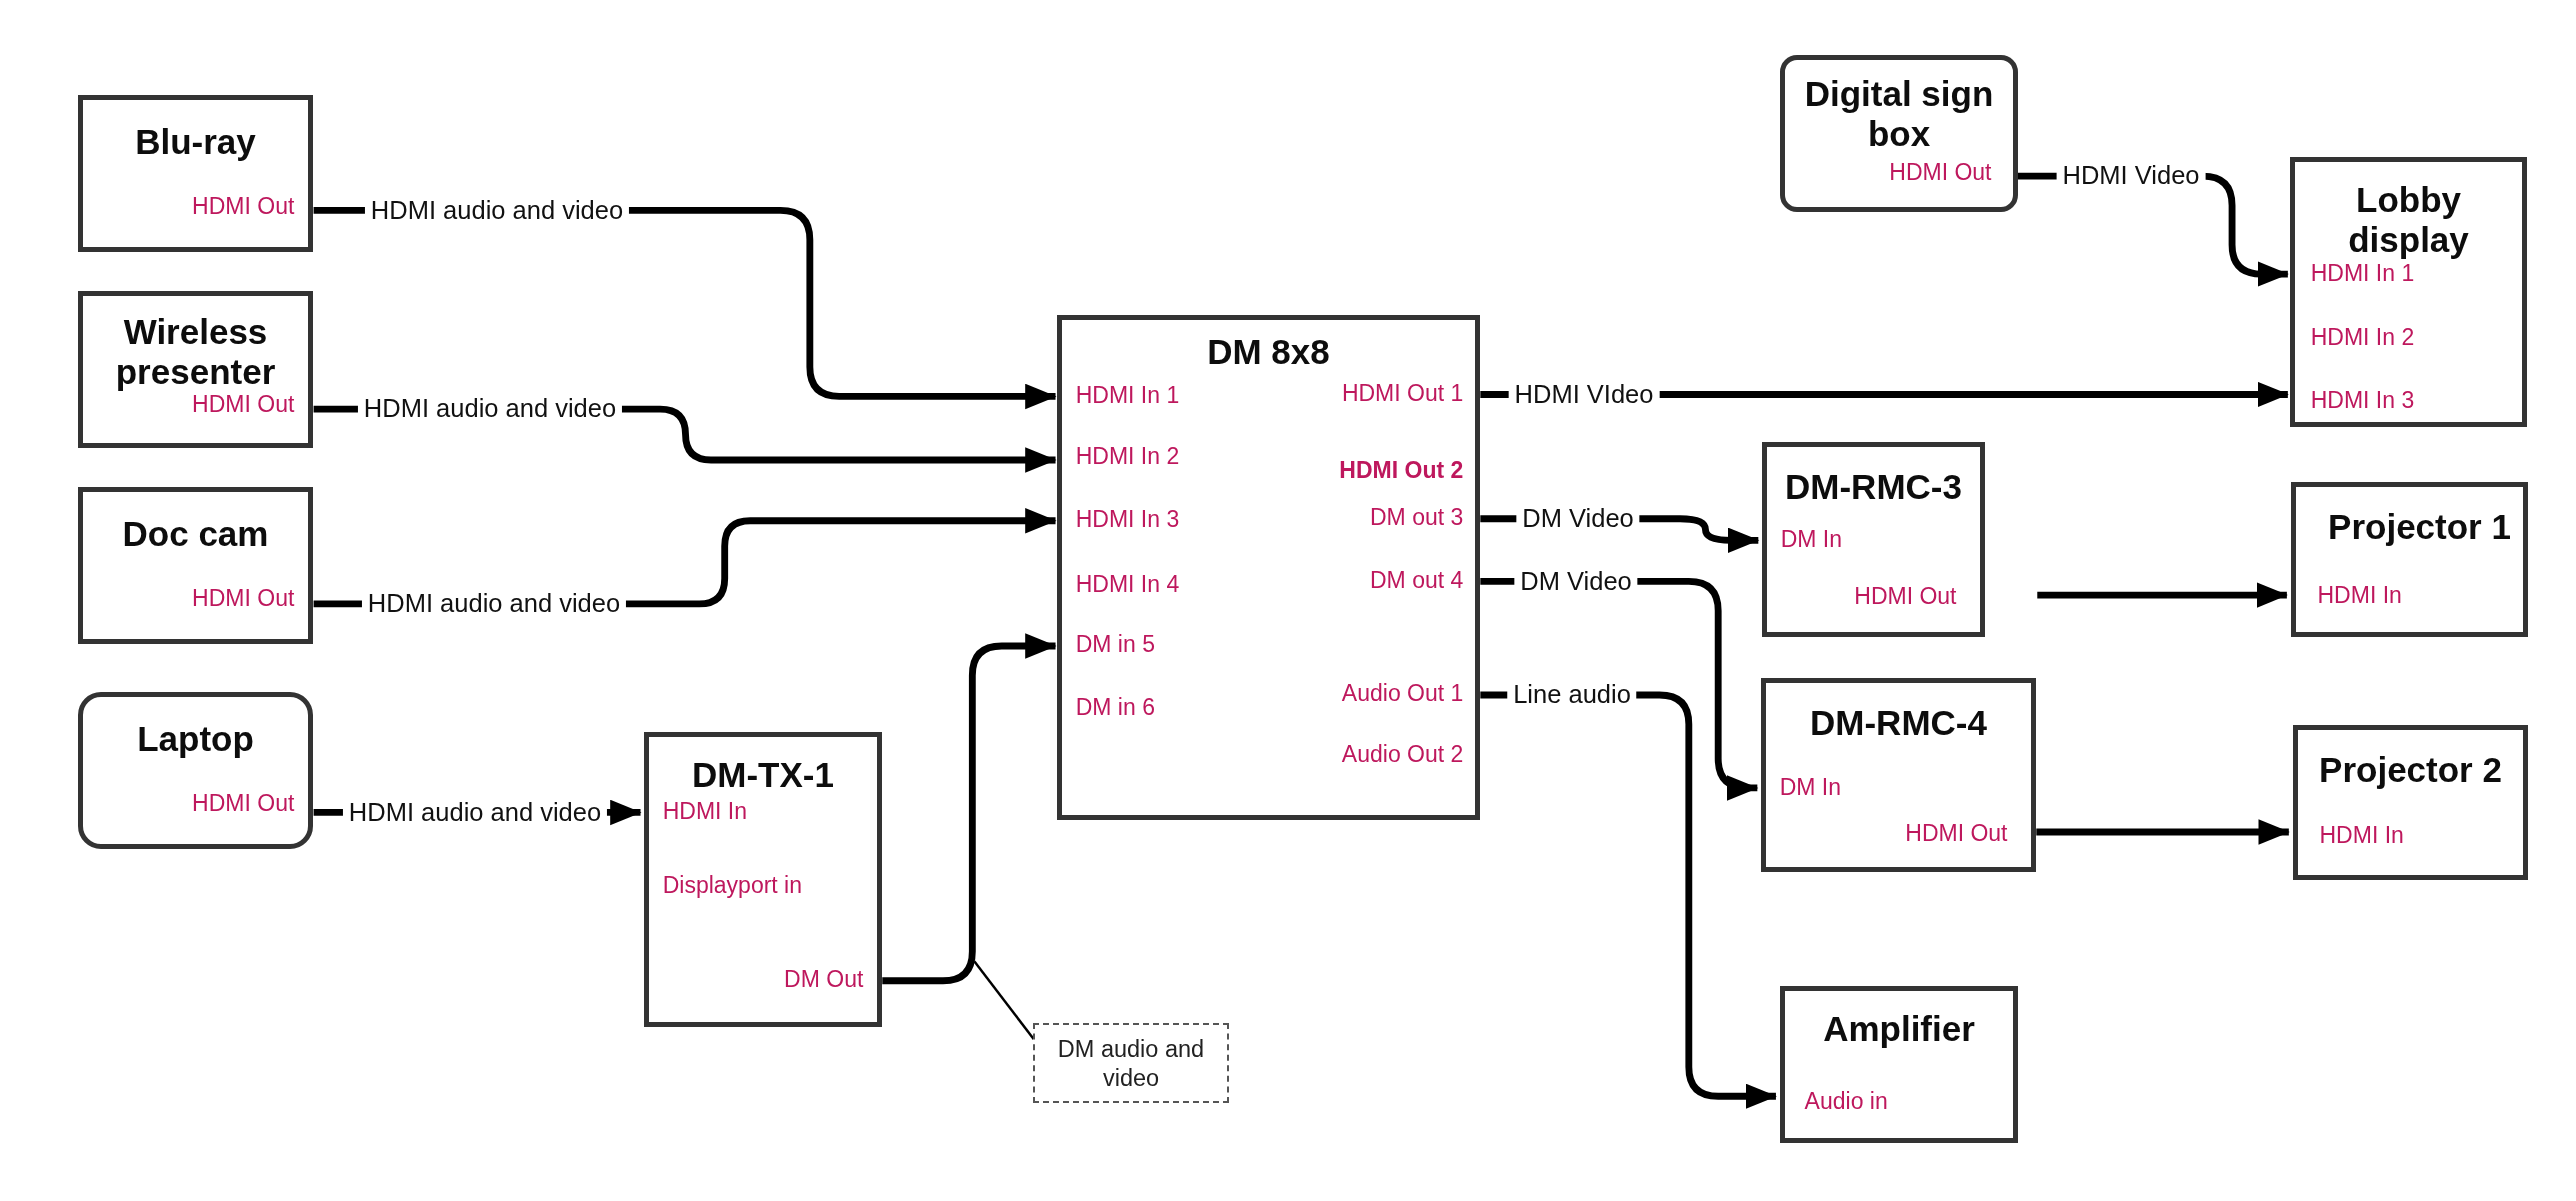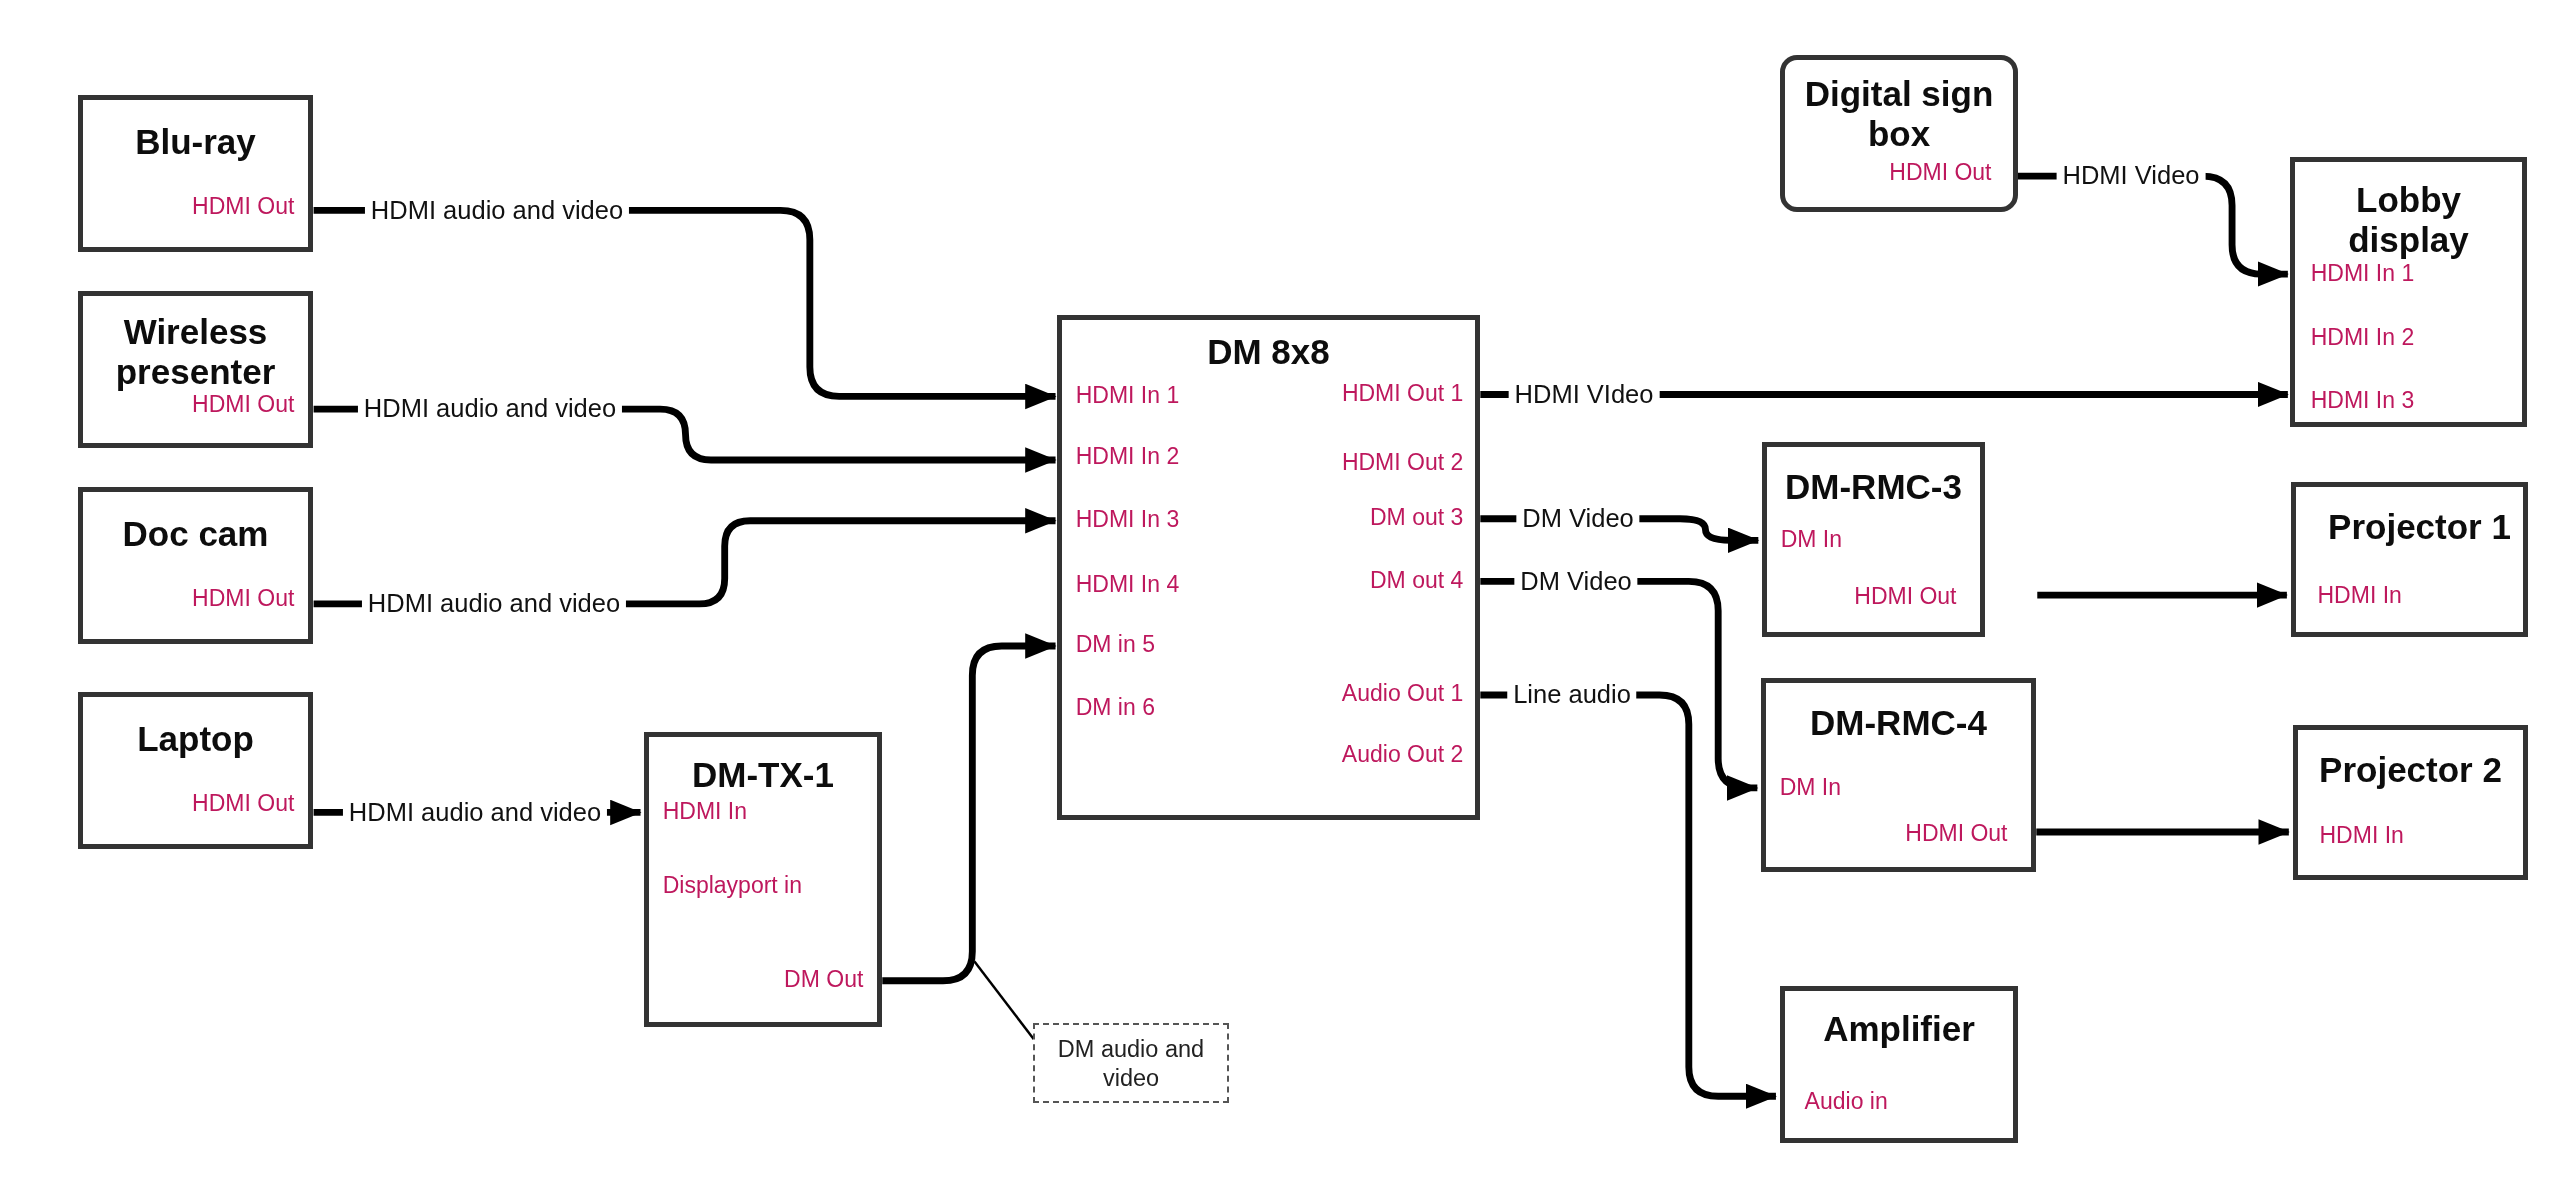--- a/index.html
+++ b/index.html
@@ -111,42 +111,42 @@
       <div>presenter</div>
     </div>
     <span class="port" style="right:13.7px; top:94px;">HDMI Out</span>
   </div>
 
   <div class="node" style="left:78px; top:487px; width:235px; height:157px;">
     <div class="title" style="margin-top:21.5px;">Doc cam</div>
     <span class="port" style="right:13.7px; top:92px;">HDMI Out</span>
   </div>
 
-  <div class="node" style="left:78px; top:692px; width:235px; height:157px;">
+  <div class="node" style="left:78px; top:692px; width:235px; height:157px;border-radius:23px;">
     <div class="title" style="margin-top:21.5px;">Laptop</div>
     <span class="port" style="right:13.7px; top:92px;">HDMI Out</span>
   </div>
 
   <div class="node" style="left:644px; top:732px; width:238px; height:295px;">
     <div class="title" style="margin-top:17.6px;">DM-TX-1</div>
     <span class="port" style="left:13.7px; top:60px;">HDMI In</span>
     <span class="port" style="left:13.7px; top:134px;">Displayport in</span>
     <span class="port" style="right:13.7px; top:228px;">DM Out</span>
   </div>
 
   <div class="node" style="left:1057px; top:315px; width:423px; height:505px;">
     <div class="title" style="margin-top:11.7px;">DM 8x8</div>
     <span class="port" style="left:13.7px; top:61px;">HDMI In 1</span>
     <span class="port" style="left:13.7px; top:122px;">HDMI In 2</span>
     <span class="port" style="left:13.7px; top:185px;">HDMI In 3</span>
     <span class="port" style="left:13.7px; top:250px;">HDMI In 4</span>
     <span class="port" style="left:13.7px; top:310px;">DM in 5</span>
     <span class="port" style="left:13.7px; top:373px;">DM in 6</span>
     <span class="port" style="right:11.7px; top:59px;">HDMI Out 1</span>
-    <span class="port" style="right:11.7px; top:128px;">HDMI Out 2</span>
+    <span class="port" style="right:11.7px; top:136px;font-weight:bold;">HDMI Out 2</span>
     <span class="port" style="right:11.7px; top:183px;">DM out 3</span>
     <span class="port" style="right:11.7px; top:246px;">DM out 4</span>
     <span class="port" style="right:11.7px; top:359px;">Audio Out 1</span>
     <span class="port" style="right:11.7px; top:420px;">Audio Out 2</span>
   </div>
 
   <div class="node" style="left:1780px; top:55px; width:238px; height:157px;border-radius:17px;">
     <div class="title" style="margin-top:13.7px;">
       <div>Digital sign</div>
       <div>box</div>

